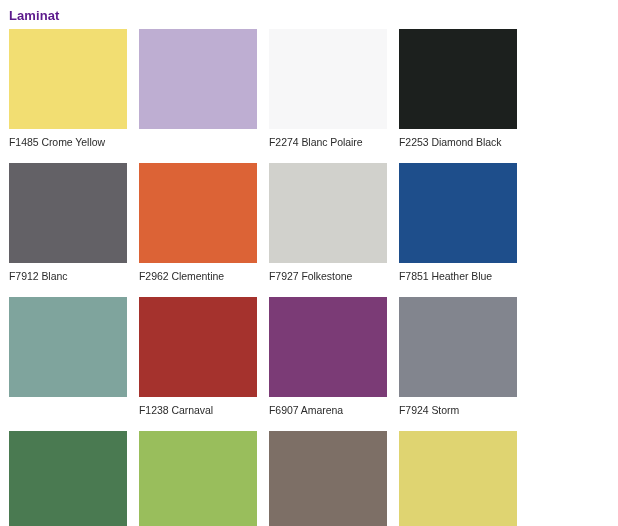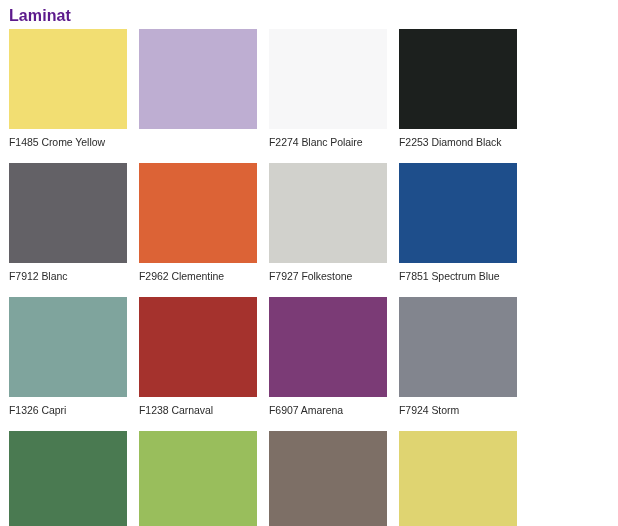--- a/index.html
+++ b/index.html
@@ -18,21 +18,21 @@
     position: relative;
     width: 618px;
     height: 526px;
     box-sizing: border-box;
   }
 
   #palette-title {
     position: absolute;
     left: 9px;
     top: 8px;
-    font-size: 16px;
+    font-size: 13px;
     font-weight: bold;
     letter-spacing: 0.1px;
     color: #5C1A8C;
     line-height: 15px;
   }
 
   #swatch-grid {
     position: absolute;
     left: 9px;
     top: 29px;
@@ -94,25 +94,24 @@
       <div class="swatch-cell">
         <span class="swatch-chip" style="background: rgb(220, 99, 54);"></span>
         <span class="swatch-label">F2962 Clementine</span>
       </div>
       <div class="swatch-cell">
         <span class="swatch-chip" style="background: rgb(209, 209, 204);"></span>
         <span class="swatch-label">F7927 Folkestone</span>
       </div>
       <div class="swatch-cell">
         <span class="swatch-chip" style="background: rgb(30, 78, 139);"></span>
-        <span class="swatch-label">F7851 Spectrum Blue</span>
+        <span class="swatch-label">F7851 Heather Blue</span>
       </div>
       <div class="swatch-cell">
         <span class="swatch-chip" style="background: rgb(127, 164, 157);"></span>
-        <span class="swatch-label">F1326 Capri</span>
       </div>
       <div class="swatch-cell">
         <span class="swatch-chip" style="background: rgb(165, 50, 45);"></span>
         <span class="swatch-label">F1238 Carnaval</span>
       </div>
       <div class="swatch-cell">
         <span class="swatch-chip" style="background: rgb(123, 59, 118);"></span>
         <span class="swatch-label">F6907 Amarena</span>
       </div>
       <div class="swatch-cell">

